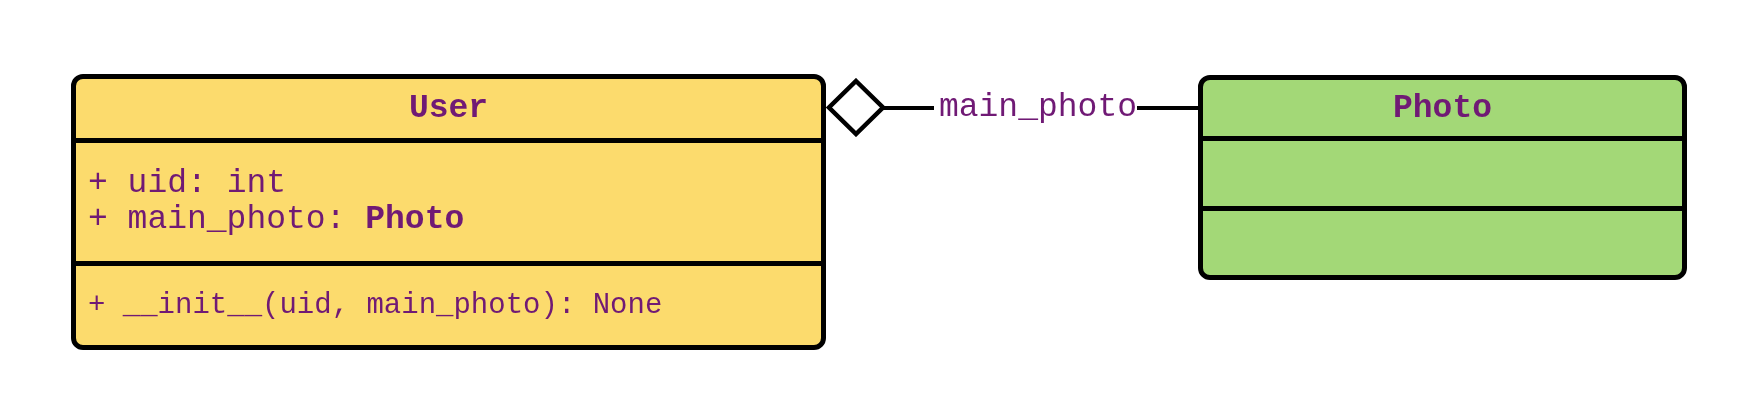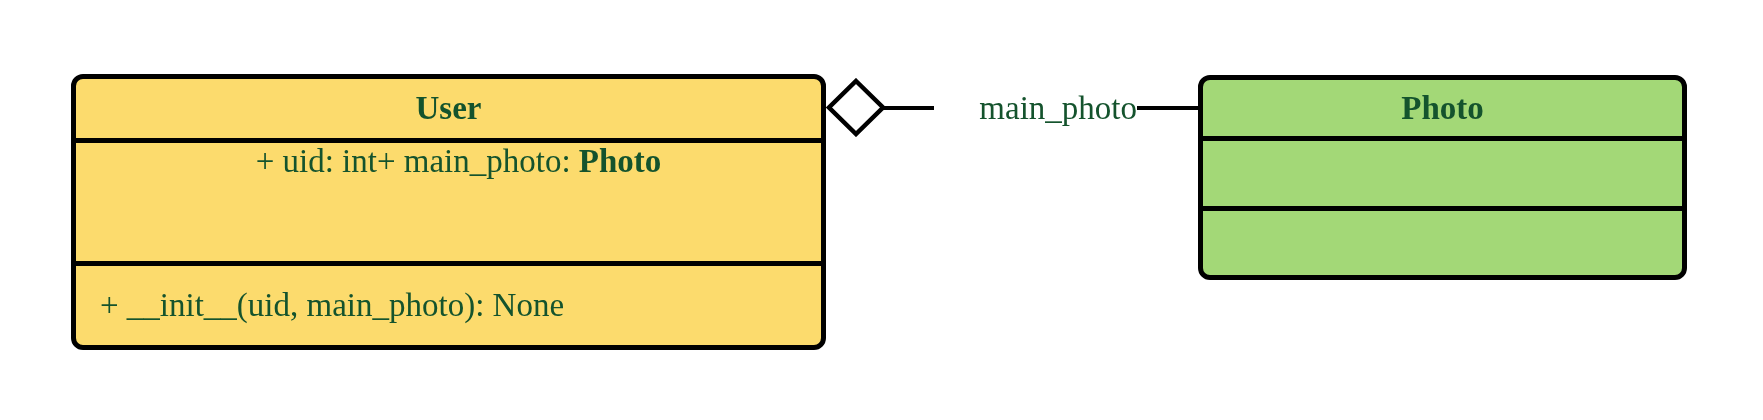--- a/index.html
+++ b/index.html
@@ -5,22 +5,22 @@
   html, body {
     margin: 0;
     padding: 0;
     background: #ffffff;
   }
   .canvas {
     position: relative;
     width: 1763px;
     height: 420px;
     background: #ffffff;
-    font-family: Liberation Serif, serif;
-    color: #14532d;
+    font-family: Liberation Mono, monospace;
+    color: #701a75;
     overflow: hidden;
   }
   .class-box {
     position: absolute;
     box-sizing: border-box;
     border: 5px solid #000000;
     border-radius: 12px;
     display: flex;
     flex-direction: column;
     overflow: hidden;
@@ -47,33 +47,34 @@
     font-size: 33px;
     flex: none;
   }
   .user-box .class-title   { height: 59px; }
   .photo-box .class-title  { height: 56px; }
   .section-attrs {
     box-sizing: content-box;
     border-bottom: 5px solid #000000;
     flex: none;
     display: flex;
+    flex-direction: column;
     justify-content: center;
-    padding-left: 20px;
+    padding-left: 12px;
     font-size: 33px;
     line-height: 36px;
   }
   .user-box .section-attrs  { height: 118px; }
   .photo-box .section-attrs { height: 65px; }
   .section-methods {
     flex: 1;
     display: flex;
     align-items: center;
-    padding-left: 24px;
-    font-size: 33px;
+    padding-left: 12px;
+    font-size: 29px;
   }
   .bold { font-weight: bold; }
   .rel-line {
     position: absolute;
     height: 4px;
     background: #000000;
   }
   .rel-line-1 { left: 882px; top: 106px; width: 52px; }
   .rel-line-2 { left: 1137px; top: 106px; width: 62px; }
   .rel-diamond {

